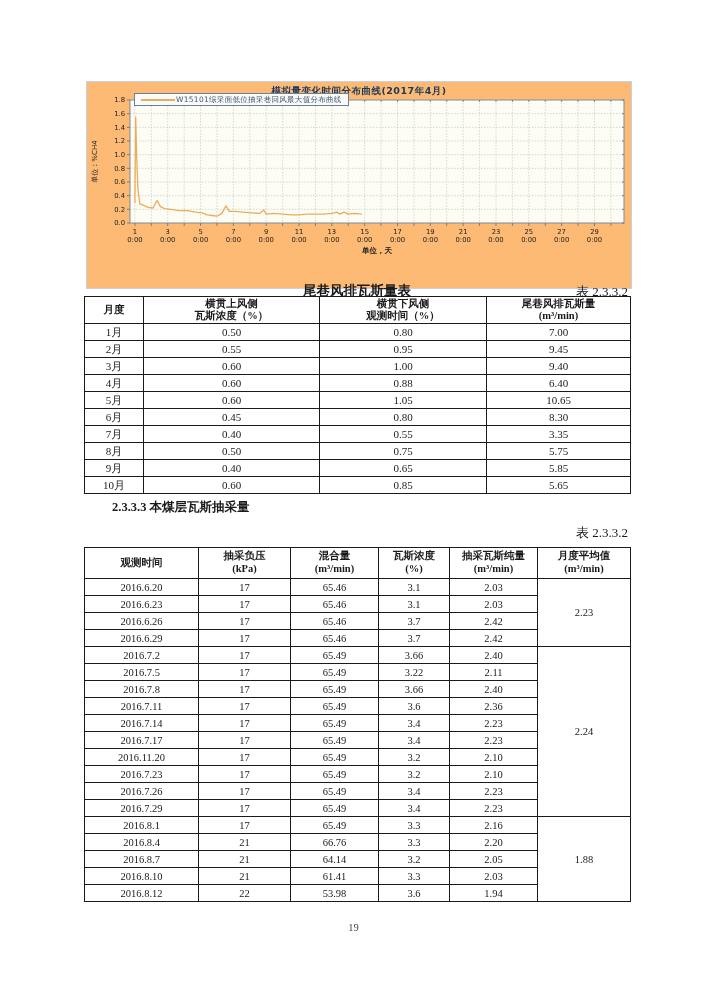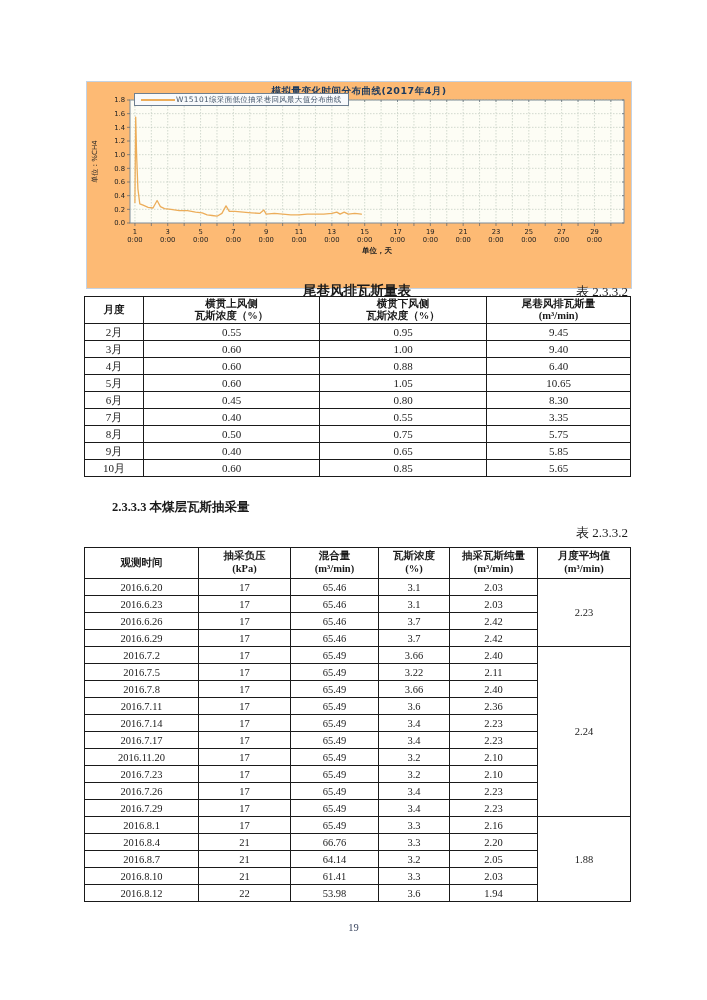--- a/index.html
+++ b/index.html
@@ -255,26 +255,32 @@
         <col style="width: 176px;">
         <col style="width: 167px;">
         <col style="width: 144px;">
       </colgroup>
       <thead>
         <tr>
           <th>月度</th>
           <th>横贯上风侧
 瓦斯浓度（%）</th>
           <th>横贯下风侧
-瓦斯浓度（%）</th>
+观测时间（%）</th>
           <th>尾巷风排瓦斯量
 (m³/min)</th>
         </tr>
       </thead>
       <tbody>
+        <tr>
+          <td>1月</td>
+          <td>0.50</td>
+          <td>0.80</td>
+          <td>7.00</td>
+        </tr>
         <tr>
           <td>2月</td>
           <td>0.55</td>
           <td>0.95</td>
           <td>9.45</td>
         </tr>
         <tr>
           <td>3月</td>
           <td>0.60</td>
           <td>1.00</td>

